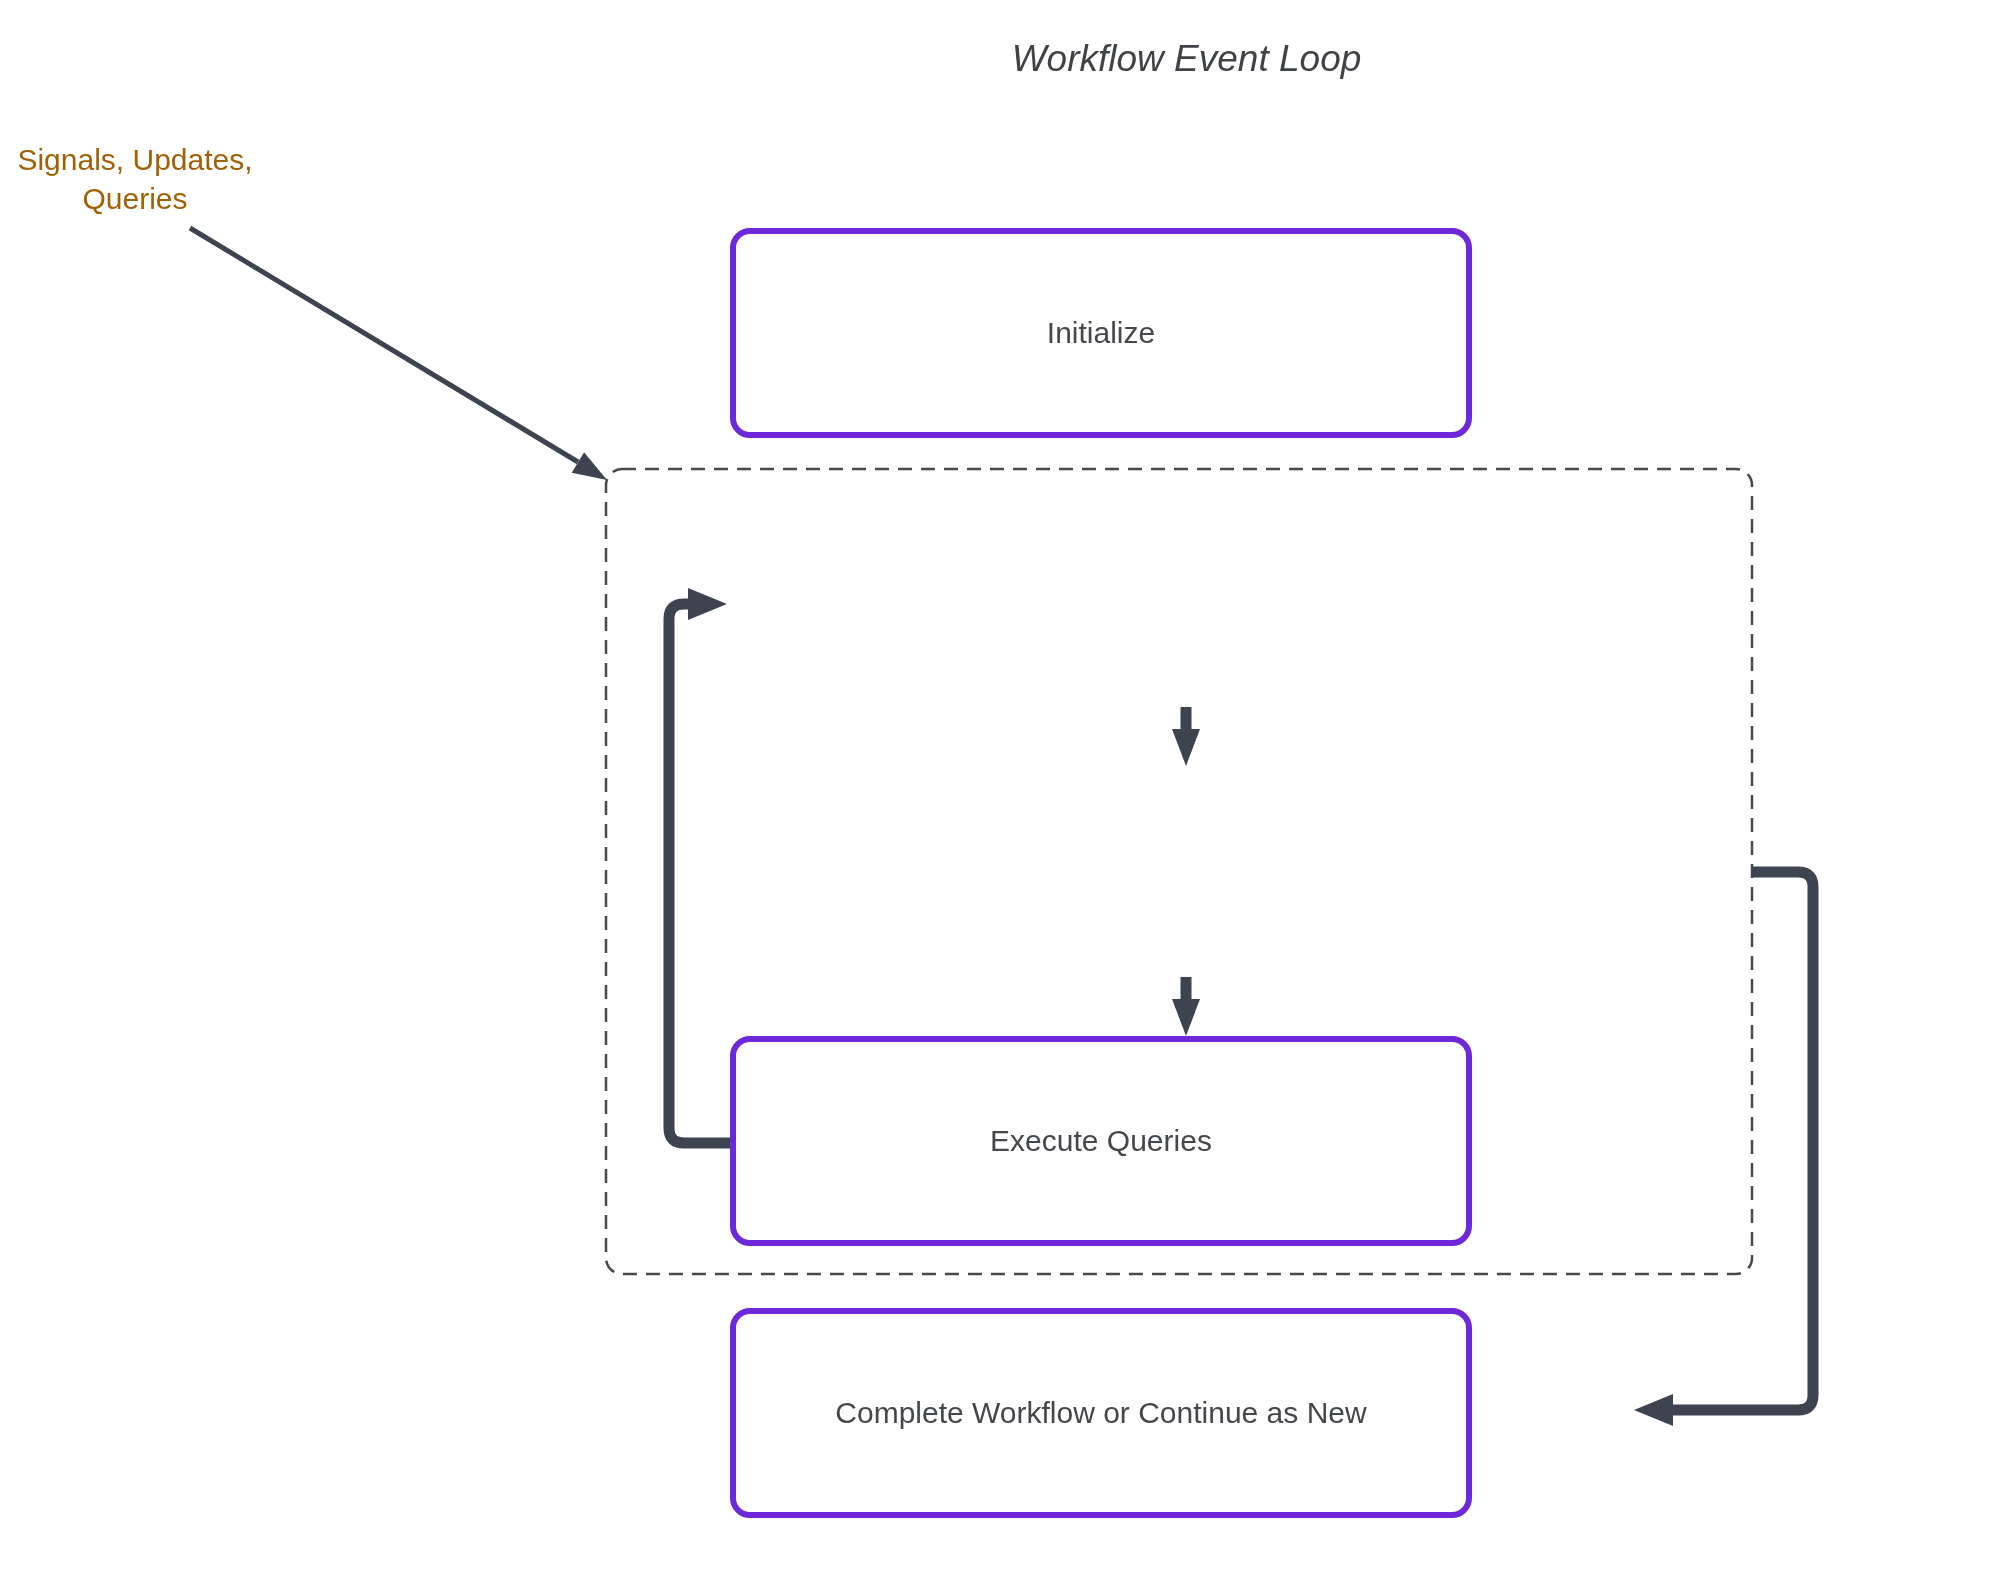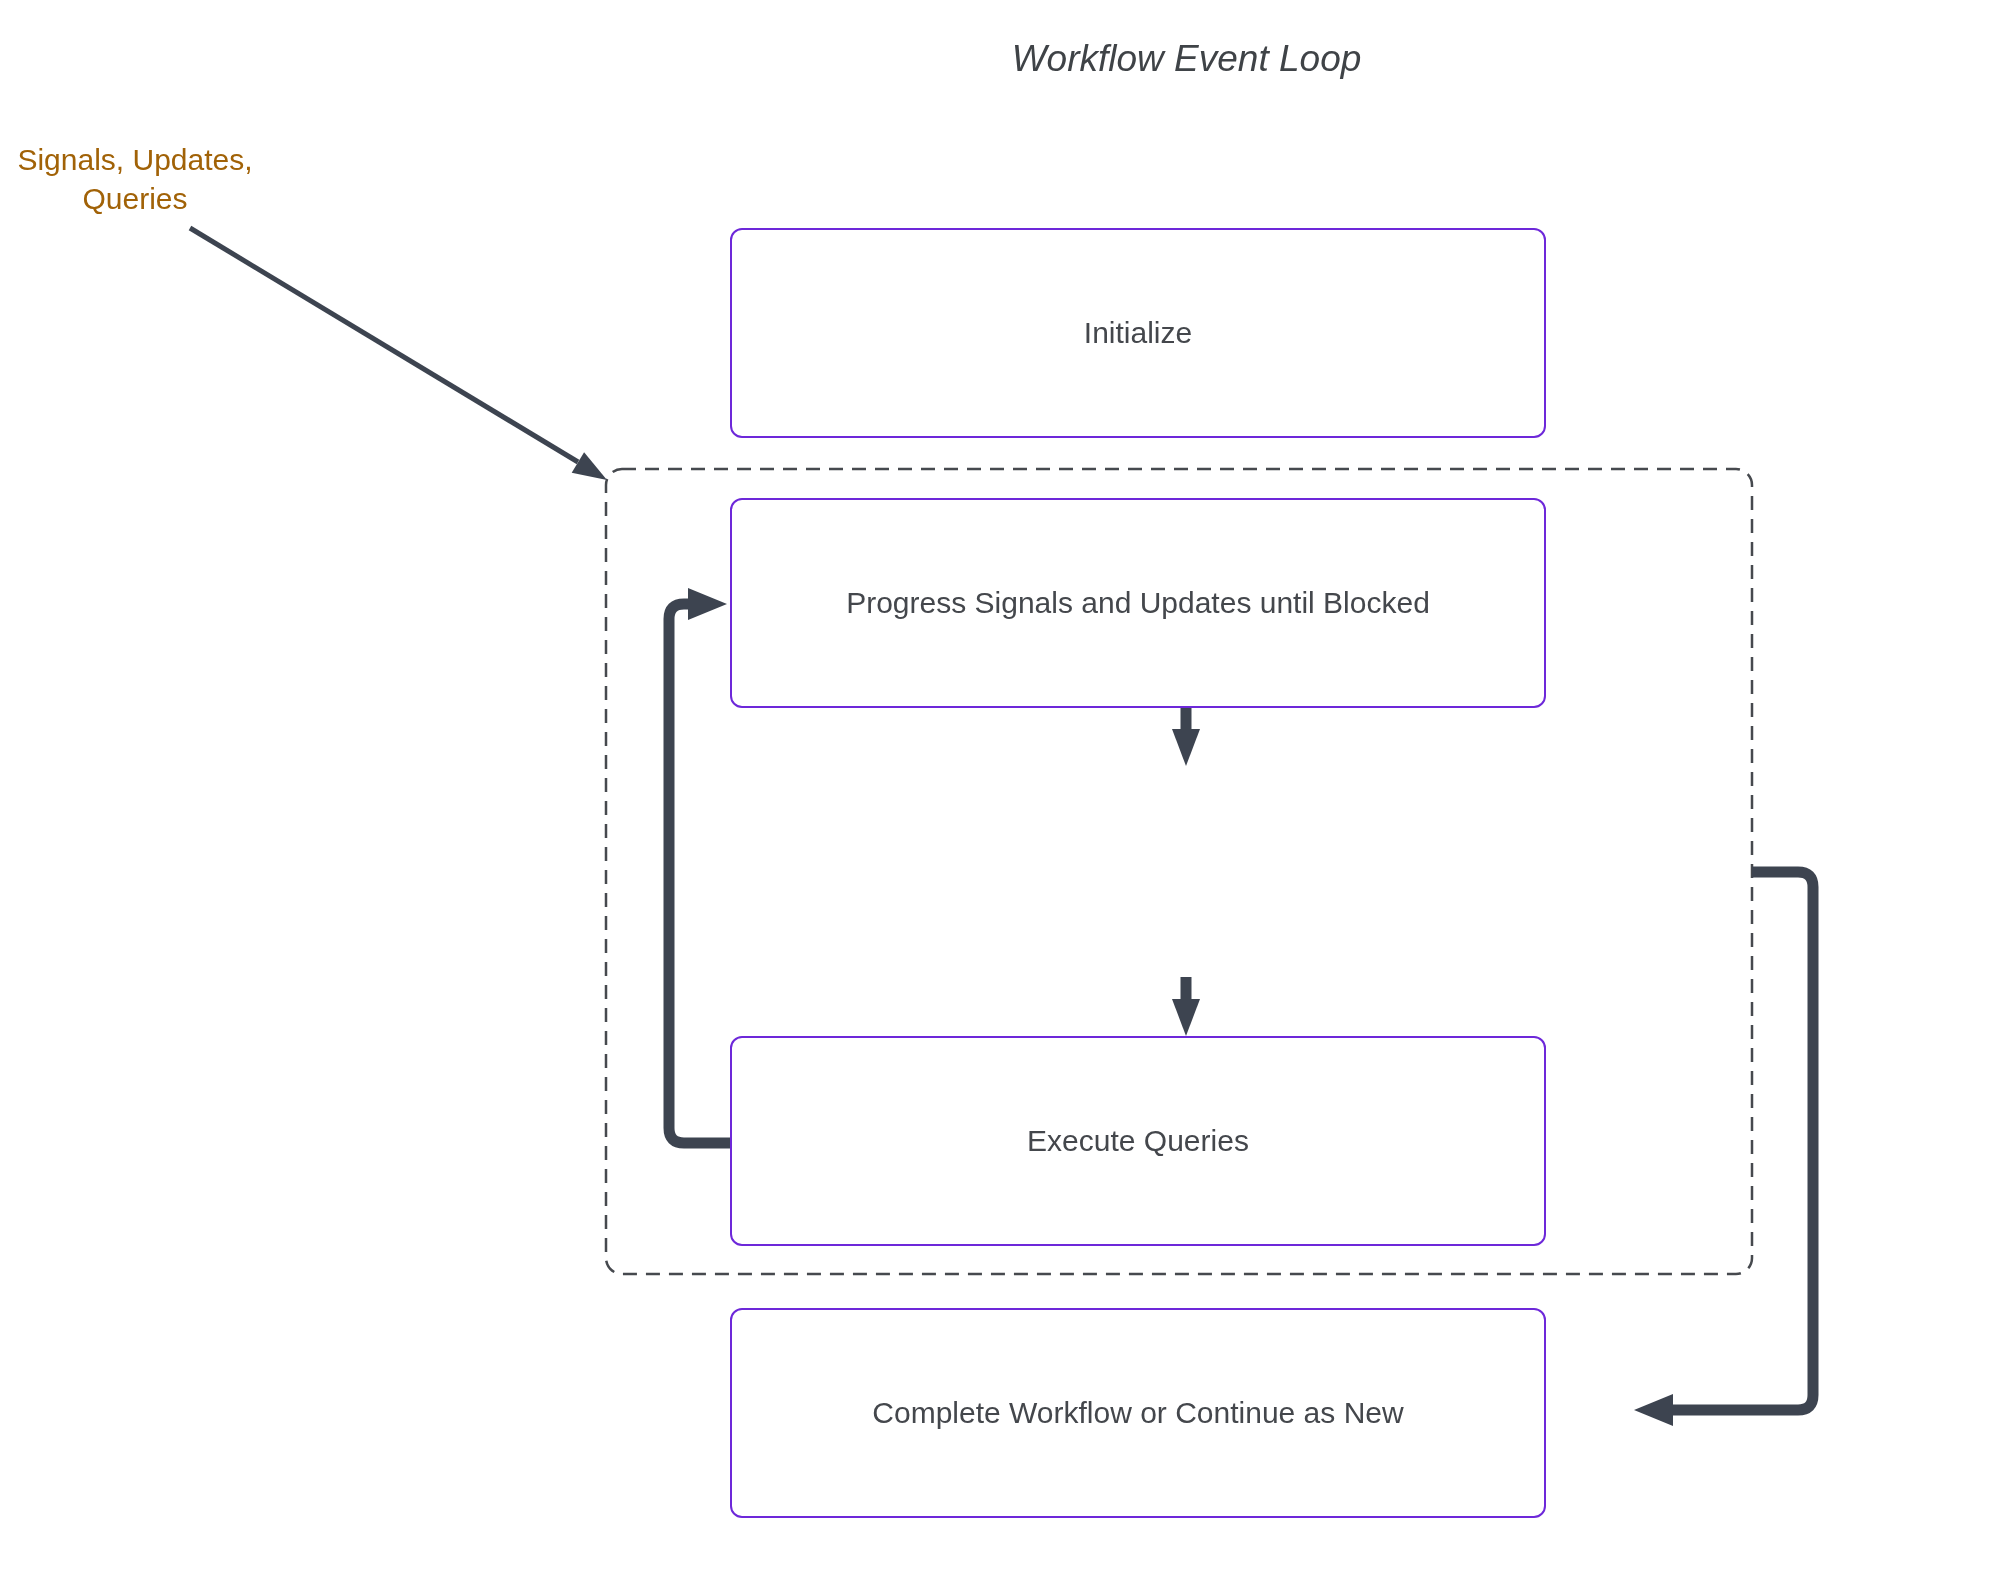--- a/index.html
+++ b/index.html
@@ -24,24 +24,24 @@
     position:absolute;
     left:10px;top:140px;width:250px;
     text-align:center;
     font-size:30px;
     line-height:39px;
     white-space:pre-line;
     color:#a16207;
   }
   .node{
     position:absolute;
-    left:730px;width:816px;height:210px;
+    left:730px;width:742px;height:210px;
     background:#ffffff;
-    border:2px solid #6d28d9;
-    border-radius:12px;
+    border:6px solid #6d28d9;
+    border-radius:20px;
     box-sizing:border-box;
     display:flex;align-items:center;justify-content:center;
     text-align:center;
     font-size:30px;
     color:#44474c;
     padding:0 30px;
   }
   .node-initialize{top:228px;}
   .node-progress-signals{top:498px;}
   .node-progress-workflow{top:766px;}
@@ -86,23 +86,20 @@
 
   <div class="diagram-title">Workflow Event Loop</div>
 
   <div class="annotation">Signals, Updates,
 Queries</div>
 
   <div class="node node-initialize">
     <span>Initialize</span>
   </div>
 
-  <div class="node node-progress-signals">
-    <span>Progress Signals and Updates until Blocked</span>
-  </div>
 
 
   <div class="node node-execute-queries">
     <span>Execute Queries</span>
   </div>
 
   <div class="node node-complete-workflow">
     <span>Complete Workflow or Continue as New</span>
   </div>
 

